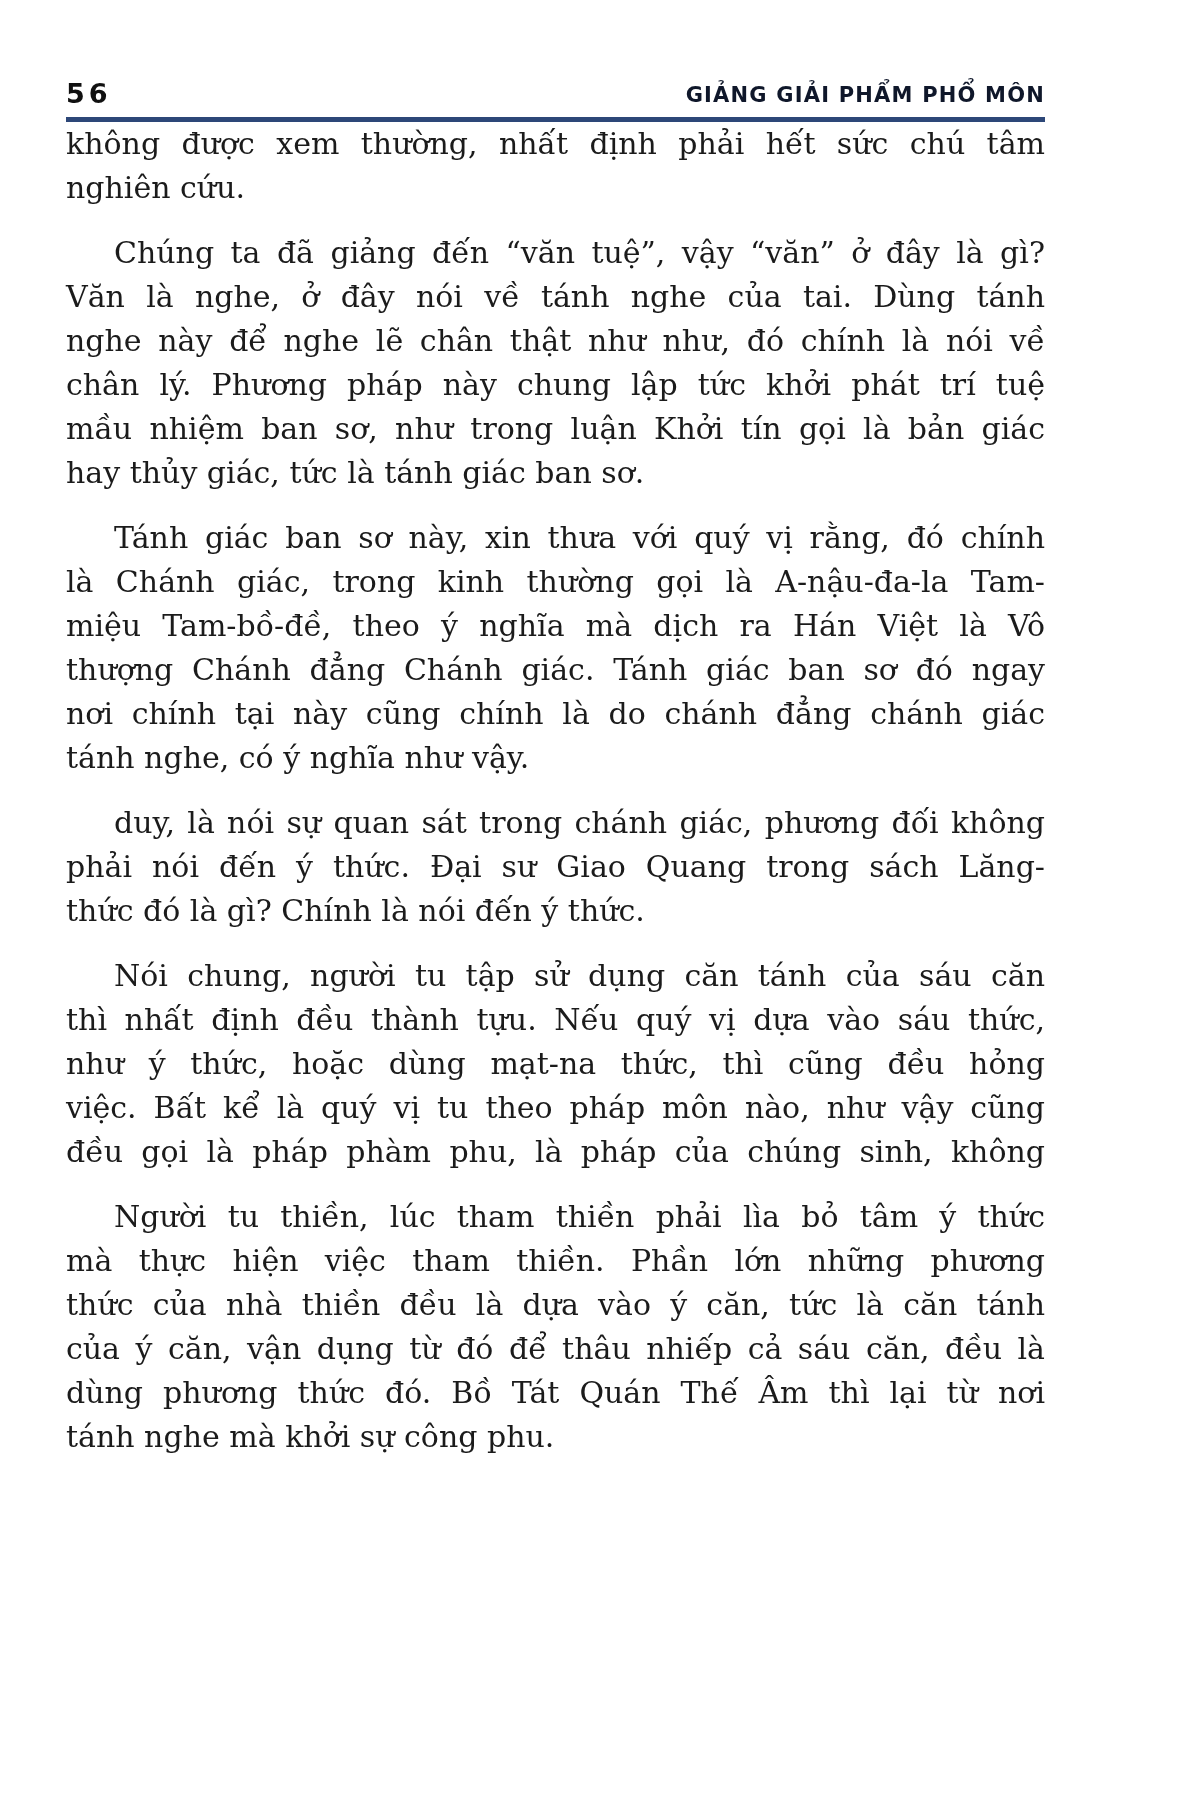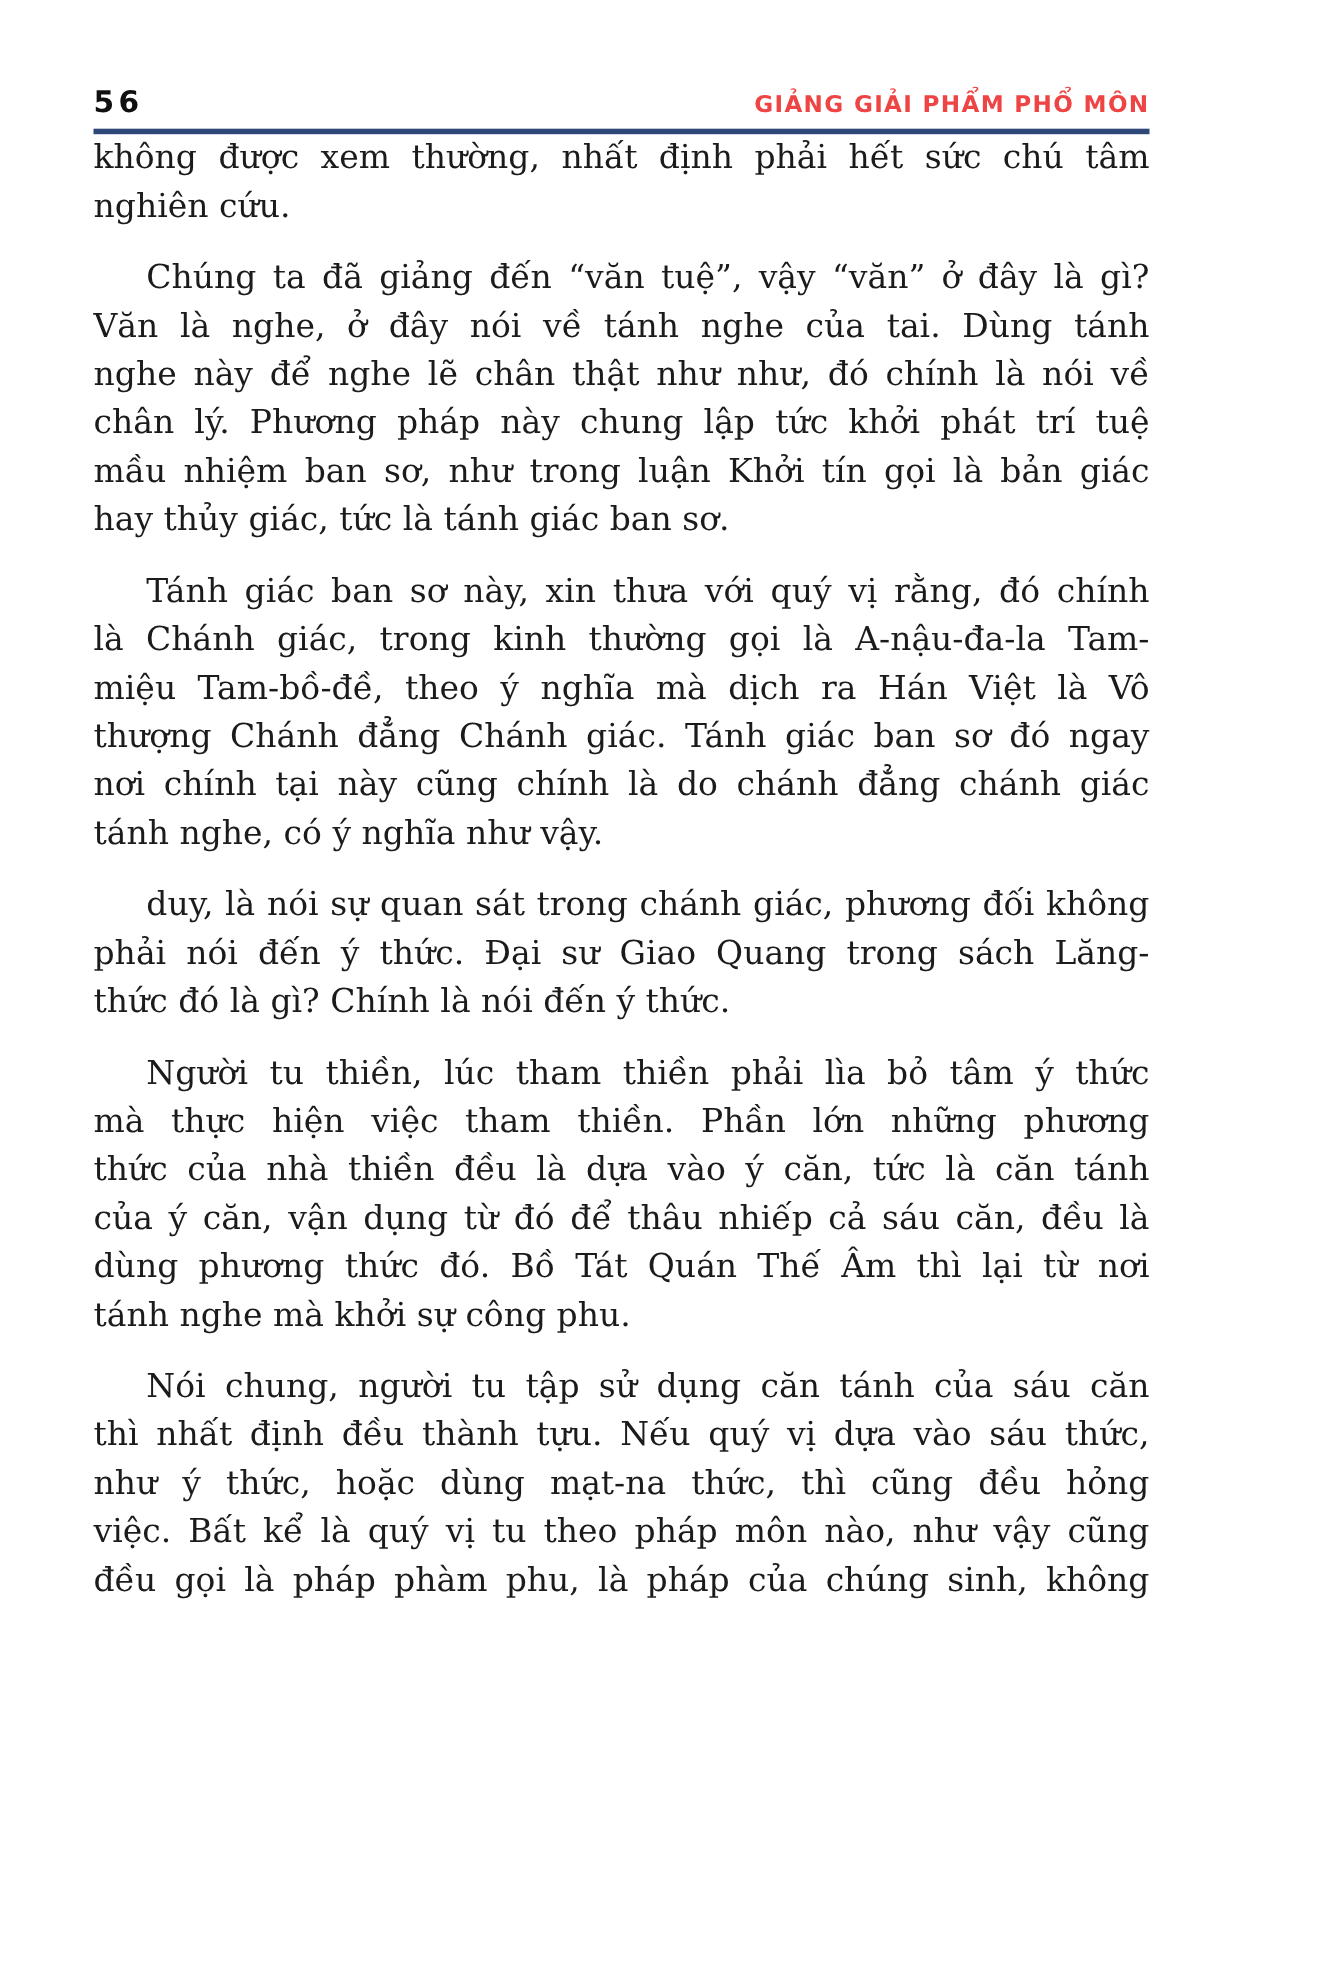--- a/index.html
+++ b/index.html
@@ -6,40 +6,40 @@
   .page {
     position: relative;
     width: 1200px;
     height: 1800px;
     background: #ffffff;
     font-family: "DejaVu Serif", "Liberation Serif", serif;
     color: #1b1b1b;
     overflow: hidden;
   }
   .inner {
-    padding: 80px 155px 0 85px;
+    padding: 80px 155px 0 66px;
   }
   .page-header {
     display: flex;
     justify-content: space-between;
     align-items: flex-end;
     font-family: "DejaVu Sans", "Liberation Sans", sans-serif;
   }
   .page-number {
     font-size: 27px;
     font-weight: bold;
     letter-spacing: 4px;
     color: #101010;
     line-height: 1;
   }
   .running-title {
     font-size: 21px;
     font-weight: bold;
     letter-spacing: 1.2px;
-    color: #ef4444;
+    color: #0f172a;
     line-height: 1;
     padding-bottom: 1px;
   }
   .header-rule {
     height: 5px;
     background: #2d4778;
     margin-top: 10px;
     border: none;
   }
   .body-text {
@@ -96,30 +96,30 @@
           <span class="line">thượng Chánh đẳng Chánh giác. Tánh giác ban sơ đó ngay</span>
           <span class="line">nơi chính tại này cũng chính là do chánh đẳng chánh giác</span>
           <span class="line last">tánh nghe, có ý nghĩa như vậy.</span>
         </p>
         <p class="para indent">
           <span class="line">duy, là nói sự quan sát trong chánh giác, phương đối không</span>
           <span class="line">phải nói đến ý thức. Đại sư Giao Quang trong sách Lăng-</span>
           <span class="line last">thức đó là gì? Chính là nói đến ý thức.</span>
         </p>
         <p class="para indent">
+          <span class="line">Nói chung, người tu tập sử dụng căn tánh của sáu căn</span>
+          <span class="line">thì nhất định đều thành tựu. Nếu quý vị dựa vào sáu thức,</span>
+          <span class="line">như ý thức, hoặc dùng mạt-na thức, thì cũng đều hỏng</span>
+          <span class="line">việc. Bất kể là quý vị tu theo pháp môn nào, như vậy cũng</span>
+          <span class="line">đều gọi là pháp phàm phu, là pháp của chúng sinh, không</span>
+        </p>
+        <p class="para indent">
           <span class="line">Người tu thiền, lúc tham thiền phải lìa bỏ tâm ý thức</span>
           <span class="line">mà thực hiện việc tham thiền. Phần lớn những phương</span>
           <span class="line">thức của nhà thiền đều là dựa vào ý căn, tức là căn tánh</span>
           <span class="line">của ý căn, vận dụng từ đó để thâu nhiếp cả sáu căn, đều là</span>
           <span class="line">dùng phương thức đó.  Bồ Tát Quán Thế Âm thì lại từ nơi</span>
           <span class="line last">tánh nghe mà khởi sự công phu.</span>
         </p>
-        <p class="para indent">
-          <span class="line">Nói chung, người tu tập sử dụng căn tánh của sáu căn</span>
-          <span class="line">thì nhất định đều thành tựu. Nếu quý vị dựa vào sáu thức,</span>
-          <span class="line">như ý thức, hoặc dùng mạt-na thức, thì cũng đều hỏng</span>
-          <span class="line">việc. Bất kể là quý vị tu theo pháp môn nào, như vậy cũng</span>
-          <span class="line">đều gọi là pháp phàm phu, là pháp của chúng sinh, không</span>
-        </p>
       </div>
 
   </div>
 </div>
 
 </body></html>

